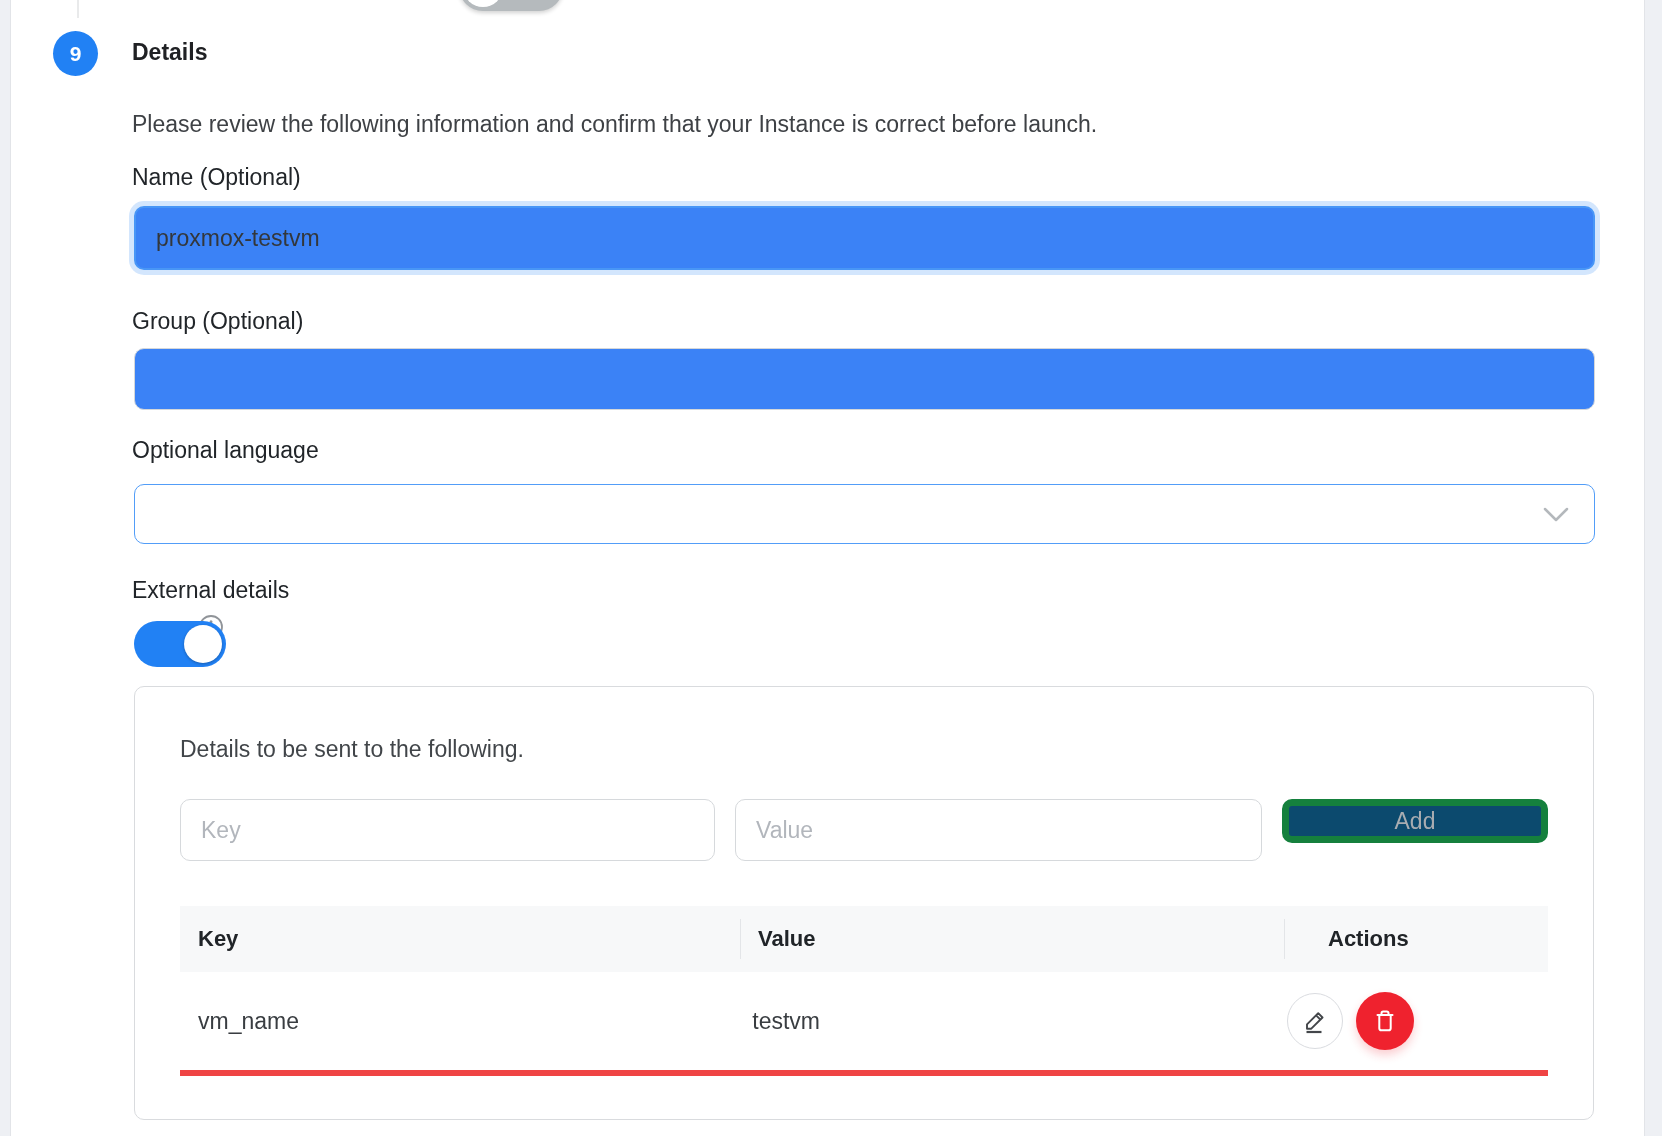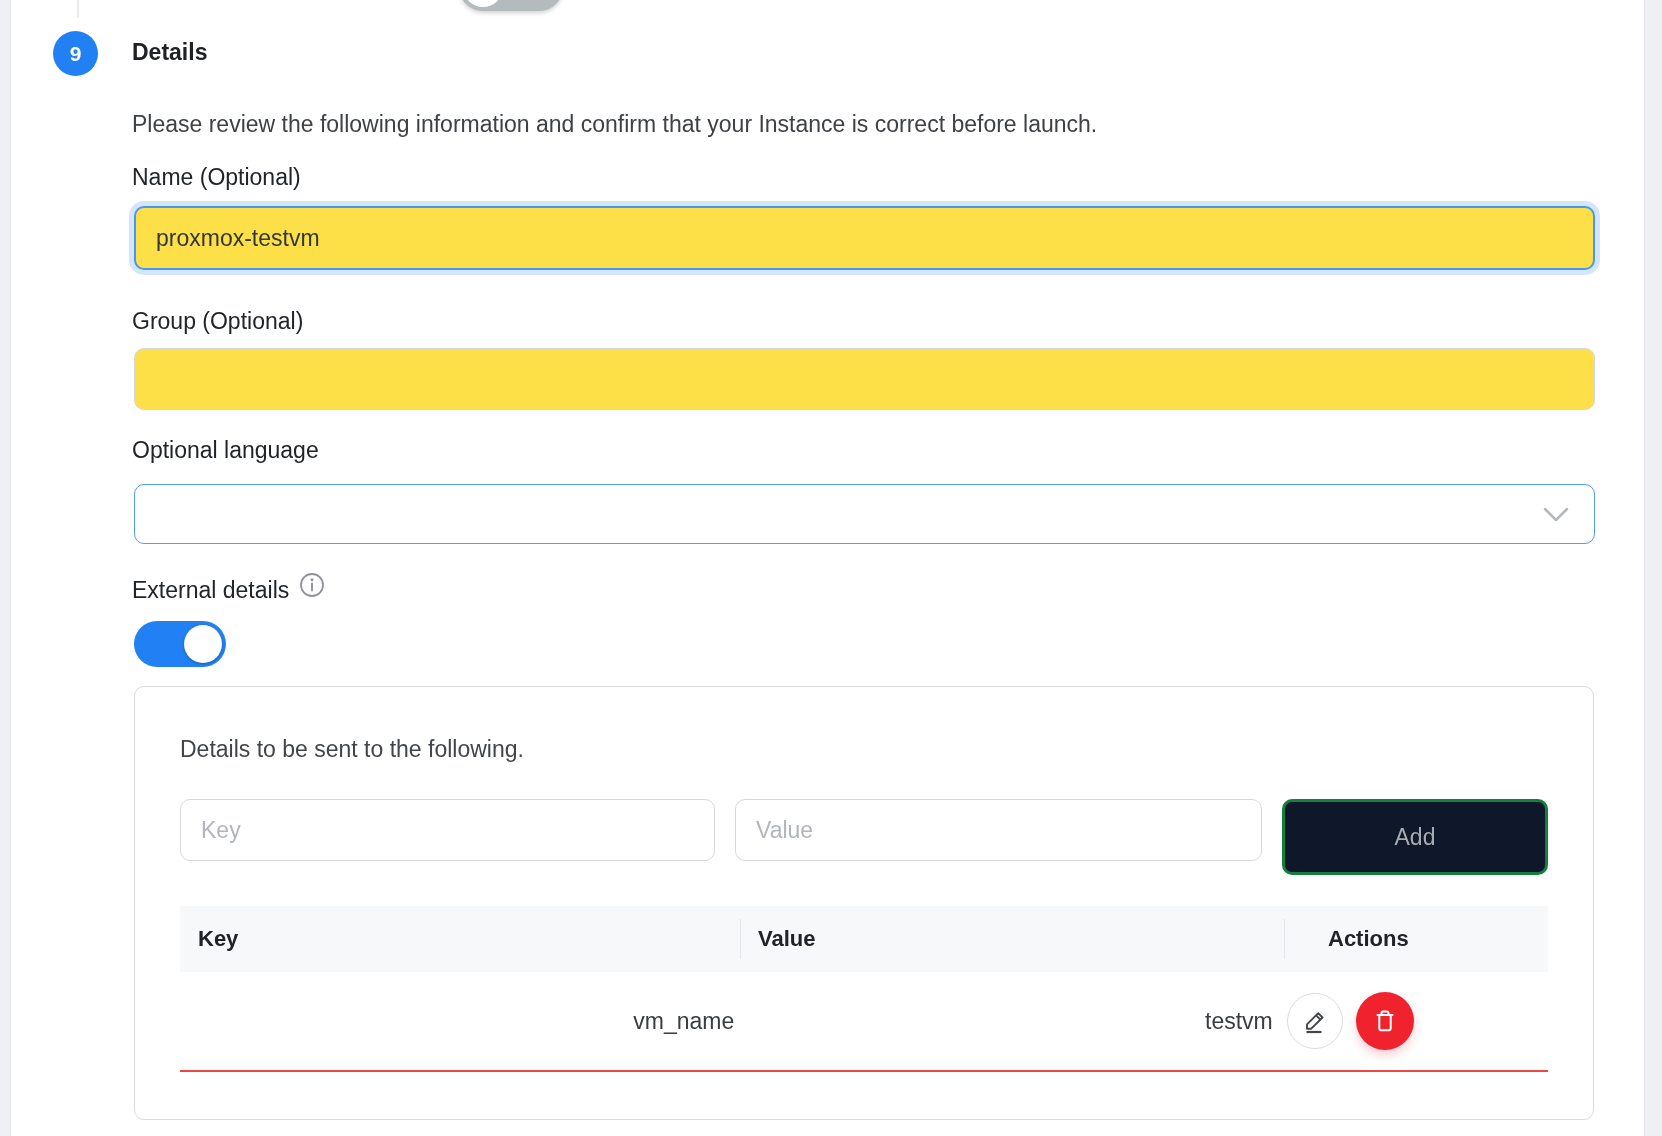--- a/index.html
+++ b/index.html
@@ -32,40 +32,40 @@
   .step-circle{
     left:42px;top:31px;width:45px;height:45px;border-radius:50%;
     background:#2181f4;color:#ffffff;display:flex;align-items:center;justify-content:center;
     font-size:21px;font-weight:600;
   }
   .step-title{left:121px;top:39px;font-size:23px;font-weight:700;color:#202124;}
   .step-desc{left:121px;top:111px;font-size:23px;color:#3e4145;}
 
   .field-label{font-size:23px;color:#212529;margin-top:12px;}
   .text-input{
-    box-sizing:border-box;width:1461px;background:#fde047;border-radius:10px;
+    box-sizing:border-box;width:1461px;background:#3b82f6;border-radius:10px;
     font-size:23px;color:#33373b;padding:0 20px;outline:none;
     font-family:"Liberation Sans", sans-serif;
   }
   .input-name{
     left:123px;top:206px;height:64px;
     border:2px solid #4896f6;
     box-shadow:0 0 0 5px rgba(72,150,246,0.24);
   }
   .input-group{
     left:123px;top:348px;height:62px;
     border:1px solid #d4d7da;
   }
   .select{
     left:123px;top:484px;width:1461px;height:60px;box-sizing:border-box;
     border:1.5px solid #529df8;border-radius:10px;background:#fff;
     display:flex;align-items:center;justify-content:flex-end;padding-right:24px;
   }
 
-  .ext-row{left:121px;top:565px;display:flex;align-items:center;gap:10px;}
+  .ext-row{left:121px;top:565px;display:flex;align-items:center;gap:10px;flex-direction:column;}
 
   .toggle-on{
     left:123px;top:621px;width:92px;height:46px;border-radius:23px;
     background:#2181f4;
   }
   .toggle-on .knob{
     position:absolute;right:4px;top:4px;width:38px;height:38px;border-radius:50%;
     background:#ffffff;box-shadow:0 1px 3px rgba(0,0,0,.28);
   }
 
@@ -78,37 +78,37 @@
   .kv-row{left:45px;top:112px;display:flex;gap:20px;}
   .kv-input{
     box-sizing:border-box;height:62px;border:1px solid #d6d9dc;border-radius:10px;
     font-size:23px;color:#3a3e43;padding:0 20px;outline:none;background:#fff;
     font-family:"Liberation Sans", sans-serif;
   }
   .kv-input::placeholder{color:#b2b6bc;opacity:1;}
   .kv-key{width:535px;}
   .kv-value{width:527px;}
   .add-btn{
-    box-sizing:border-box;width:266px;height:76px;border-radius:10px;
-    background:#0f172a;border:3px solid #15803d;color:#a8acb1;
+    box-sizing:border-box;width:266px;height:44px;border-radius:10px;
+    background:#0c4a6e;border:7px solid #15803d;color:#a8acb1;
     font-size:23px;font-family:"Liberation Sans", sans-serif;
   }
 
   .table{left:45px;top:219px;width:1368px;}
   .thead{display:flex;height:66px;background:#f7f8f9;align-items:center;}
   .th{
     box-sizing:border-box;font-size:22px;font-weight:700;color:#202428;
     padding-left:18px;position:relative;height:100%;display:flex;align-items:center;
   }
   .th + .th::before{
     content:"";position:absolute;left:0;top:13px;bottom:13px;width:1px;background:#e3e5e8;
   }
   .c1{width:560px;}.c2{width:544px;}.c3{width:264px;padding-left:44px;}
   .trow{
-    display:flex;height:98px;align-items:center;border-bottom:2px solid #ef4444;text-align:right;
+    display:flex;height:98px;align-items:center;border-bottom:6px solid #ef4444;
   }
   .td{box-sizing:border-box;font-size:23px;color:#393d41;padding-left:18px;}
   .actions-cell{display:flex;align-items:center;gap:13px;padding-left:14px;}
   .btn-edit{
     box-sizing:border-box;width:56px;height:56px;border-radius:50%;background:#fff;
     border:1px solid #dadce0;display:flex;align-items:center;justify-content:center;padding:0;
   }
   .btn-delete{
     width:58px;height:58px;border-radius:50%;background:#ef222e;border:none;
     display:flex;align-items:center;justify-content:center;padding:0;

